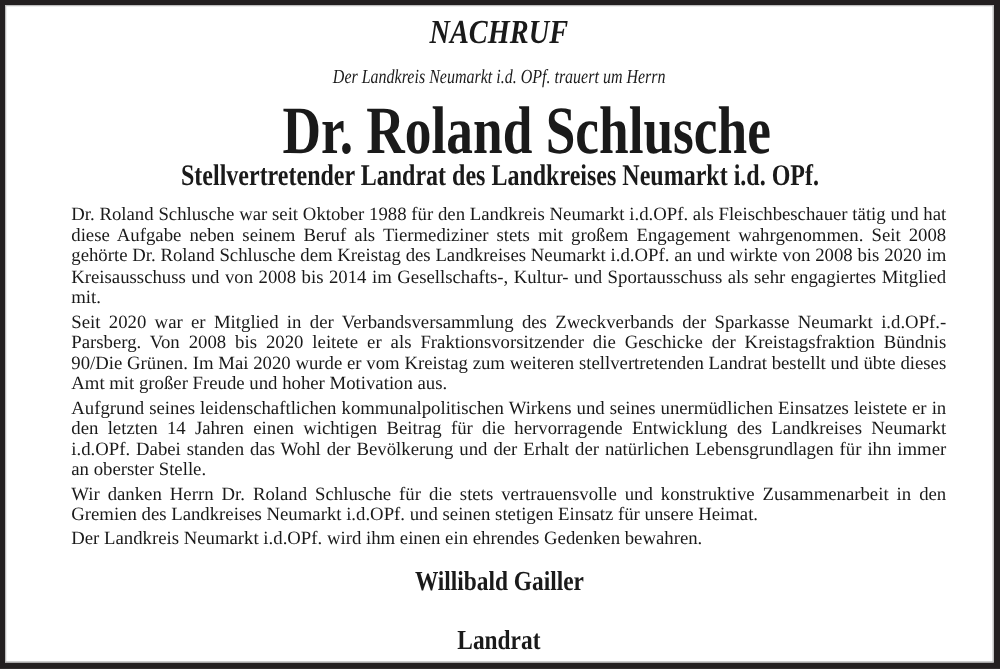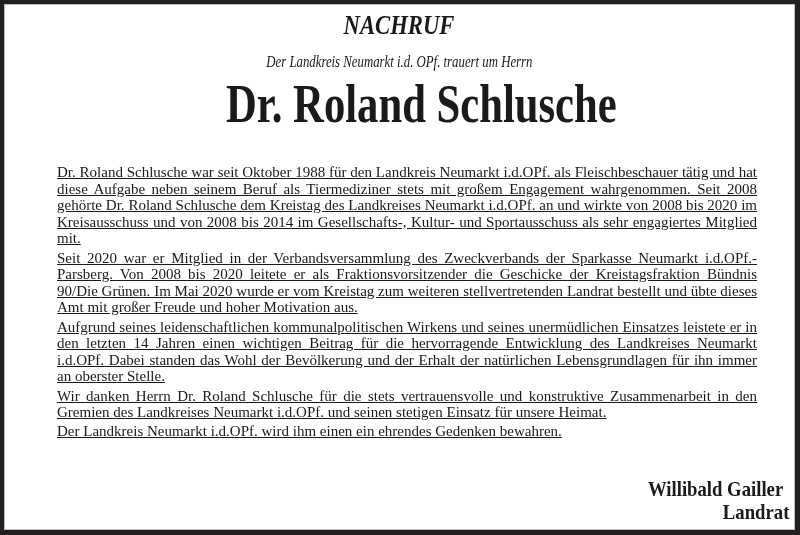--- a/index.html
+++ b/index.html
@@ -16,34 +16,35 @@
   .intro { top: 49px; font-size: 16px; font-style: italic; }
   .intro > span { transform: scaleX(0.80); }
   .name { top: 70px; font-size: 54px; font-weight: bold; line-height: 60px; padding-left: 44px; }
   .name > span { transform: scaleX(0.79); }
   .subtitle { top: 124px; font-size: 24px; font-weight: bold; }
   .subtitle > span { transform: scaleX(0.80); }
   .body {
     position: absolute; left: 53px; top: 160px; width: 700px;
     font-size: 15px; line-height: 16.6px; text-align: justify;
   }
-  .body p { margin: 0 0 2.6px 0; text-decoration: underline; }
+  .body p { margin: 0 0 2.6px 0; }
   .body p.nojust { text-align: left; }
-  .sig-name { top: 472px; font-size: 22px; font-weight: bold; text-align: right; }
+  .sig-name { top: 448px; font-size: 22px; font-weight: bold; }
   .sig-name > span { transform: scaleX(0.85); }
-  .sig-title { top: 495px; font-size: 22px; font-weight: bold; text-align: right; }
+  .sig-title { top: 495px; font-size: 22px; font-weight: bold; }
   .sig-title > span { transform: scaleX(0.85); }
 </style>
 </head>
 <body>
 
 <div class="frame serif">
   <div class="center title"><span>NACHRUF</span></div>
   <div class="center intro"><span>Der Landkreis Neumarkt i.d. OPf. trauert um Herrn</span></div>
   <div class="center name"><span>Dr. Roland Schlusche</span></div>
+  <div class="center subtitle"><span>Stellvertretender Landrat des Landkreises Neumarkt i.d. OPf.</span></div>
 
   <div class="body">
     <p>Dr. Roland Schlusche war seit Oktober 1988 für den Landkreis Neumarkt i.d.OPf. als Fleischbeschauer tätig und hat diese Aufgabe neben seinem Beruf als Tiermediziner stets mit großem Engagement wahrgenommen. Seit 2008 gehörte Dr. Roland Schlusche dem Kreistag des Landkreises Neumarkt i.d.OPf. an und wirkte von 2008 bis 2020 im Kreisausschuss und von 2008 bis 2014 im Gesellschafts-, Kultur- und Sportausschuss als sehr engagiertes Mitglied mit.</p>
     <p>Seit 2020 war er Mitglied in der Verbandsversammlung des Zweckverbands der Sparkasse Neumarkt i.d.OPf.-Parsberg. Von 2008 bis 2020 leitete er als Fraktionsvorsitzender die Geschicke der Kreistagsfraktion Bündnis 90/Die Grünen. Im Mai 2020 wurde er vom Kreistag zum weiteren stellvertretenden Landrat bestellt und übte dieses Amt mit großer Freude und hoher Motivation aus.</p>
     <p>Aufgrund seines leidenschaftlichen kommunalpolitischen Wirkens und seines unermüdlichen Einsatzes leistete er in den letzten 14 Jahren einen wichtigen Beitrag für die hervorragende Entwicklung des Landkreises Neumarkt i.d.OPf. Dabei standen das Wohl der Bevölkerung und der Erhalt der natürlichen Lebensgrundlagen für ihn immer an oberster Stelle.</p>
     <p>Wir danken Herrn Dr. Roland Schlusche für die stets vertrauensvolle und konstruktive Zusammenarbeit in den Gremien des Landkreises Neumarkt i.d.OPf. und seinen stetigen Einsatz für unsere Heimat.</p>
     <p class="nojust">Der Landkreis Neumarkt i.d.OPf. wird ihm einen ein ehrendes Gedenken bewahren.</p>
   </div>
 
   <div class="center sig-name"><span>Willibald Gailler</span></div>

